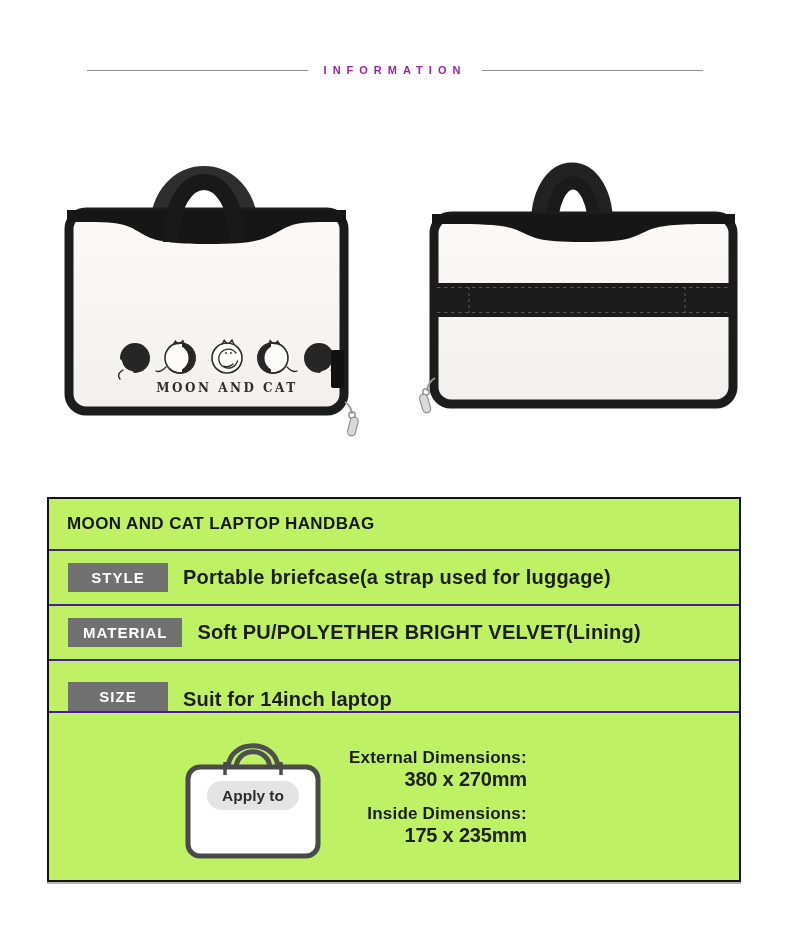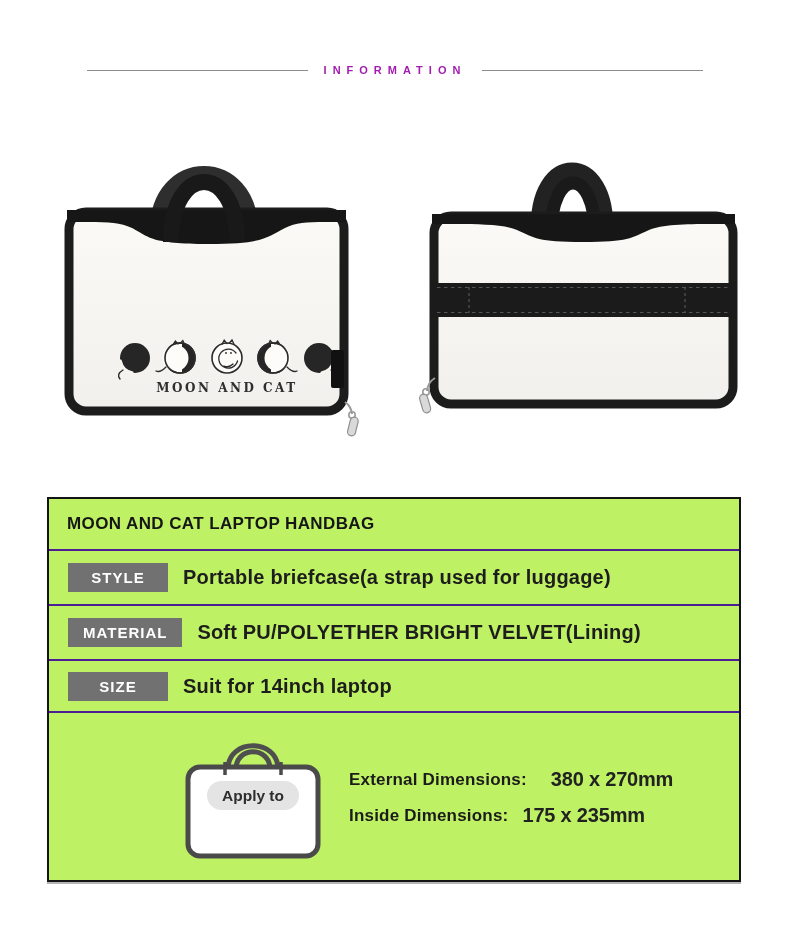--- a/index.html
+++ b/index.html
@@ -18,32 +18,32 @@
   .spec-table{
     position:absolute;left:47px;top:497px;width:694px;height:385px;
     border:2px solid #141414;box-sizing:border-box;background:#bef264;
     box-shadow:0 2px 0 rgba(120,120,120,.55);
     display:flex;flex-direction:column;
   }
   .spec-row{box-sizing:border-box;display:flex;align-items:center;border-top:2px solid #4c1d95;}
   .spec-row.first{border-top:none;height:50px;}
   .row-style{height:55px;}
   .row-material{height:55px;}
-  .row-size{height:52px;}
+  .row-size{height:52px;align-items:flex-end;}
   .row-apply{flex:1;align-items:center;}
   .table-title{padding-left:18px;font-size:17px;font-weight:bold;letter-spacing:.4px;color:#161616;}
   .badge{
     margin-left:19px;min-width:70px;padding:0 15px;height:29px;box-sizing:content-box;
     display:flex;align-items:center;justify-content:center;
     background:#717171;color:#ffffff;font-size:15px;font-weight:bold;letter-spacing:1px;
   }
   .row-value{margin-left:15px;font-size:20px;font-weight:bold;color:#1d1d1d;letter-spacing:.2px;}
   .apply-icon{margin-left:134px;flex:0 0 auto;}
   .dims{margin-left:26px;display:flex;flex-direction:column;gap:13px;margin-top:2px;}
-  .dim-line{display:flex;align-items:center;}
+  .dim-line{display:flex;align-items:flex-end;flex-direction:column;}
   .dim-label{font-size:17px;font-weight:bold;color:#1b1b1b;letter-spacing:.2px;}
   .dim-value{font-size:20px;font-weight:bold;color:#222;letter-spacing:-.2px;}
   .gap-lg{margin-left:24px;}
   .gap-sm{margin-left:14px;}
 </style>
 </head>
 <body>
 
 <div class="page">
 

